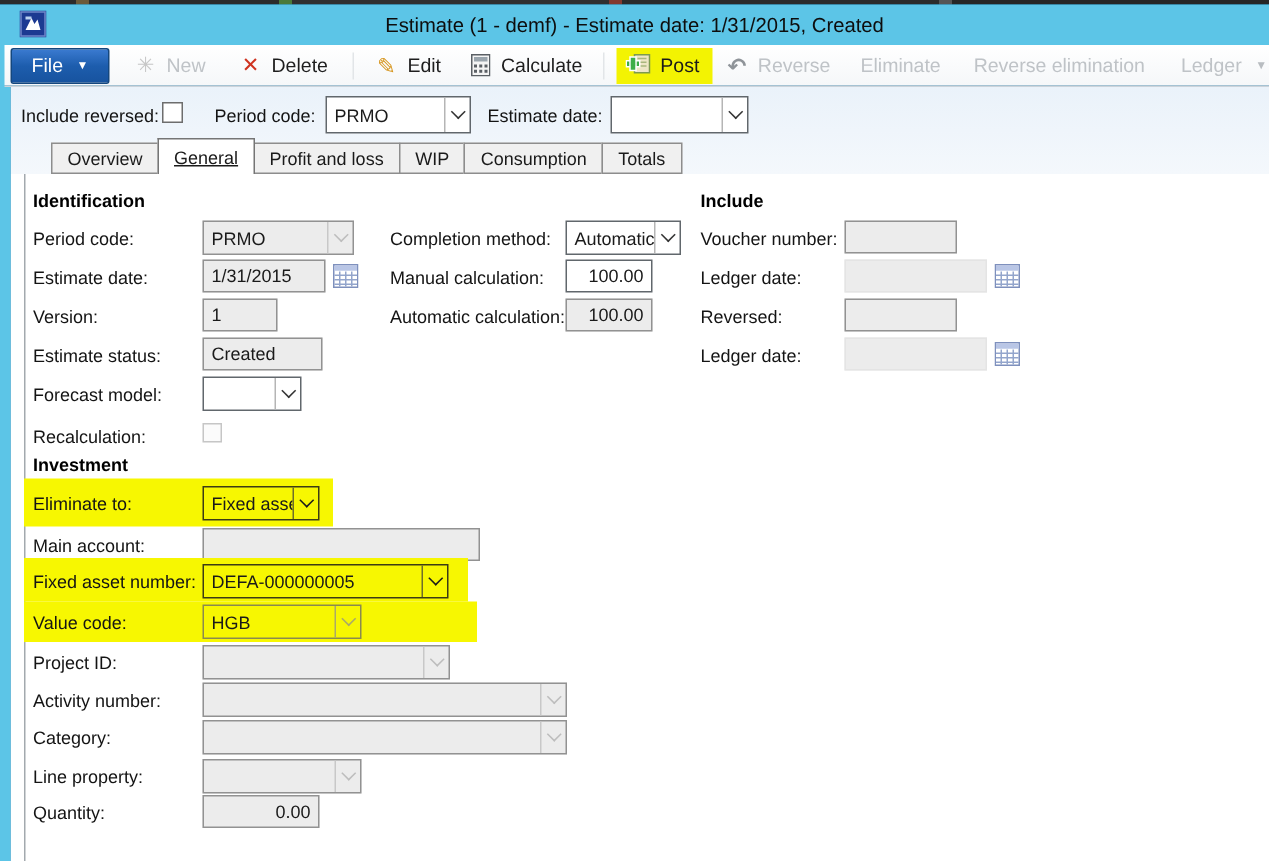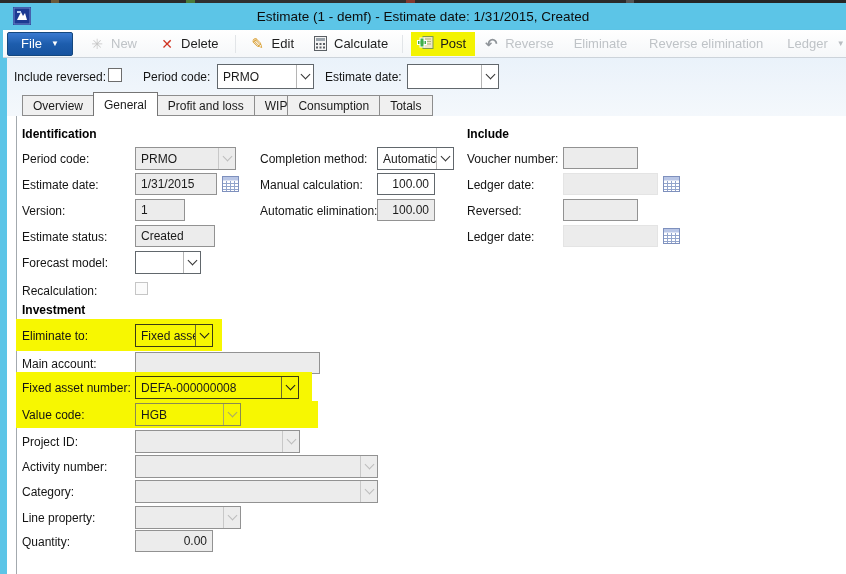--- a/index.html
+++ b/index.html
@@ -49,22 +49,22 @@
   .combo.dis{background:#ececec;border:1px solid #929292;}
   .combo.dis .a{border-left:1px solid #c8c8c8;color:#bdbdbd;}
   .combo.hl{background:#f7f701;border:1px solid #3c3c14;}
   .combo.hl .a{border-left:1px solid #6e6e2a;color:#1c1c1c;}
   .combo.hl-dis{background:#f7f701;border:1px solid #8a8a50;}
   .combo.hl-dis .a{border-left:1px solid #a9a96a;color:#a9a96a;}
   .hlband{position:absolute;background:#f7f701;}
   .tabs{position:absolute;left:18px;top:92px;height:24px;display:flex;align-items:flex-end;font-size:12px;}
   .tab{height:21px;background:#f0f0f0;border:1px solid #8d8d8d;display:flex;align-items:center;
     padding:0 10px;margin-left:-1px;cursor:pointer;white-space:nowrap;}
-  .tab:first-child{margin-left:4px;}
-  .tab.sel{height:24px;background:#fff;border:1px solid #757575;border-bottom:none;z-index:2;}
+  .tab:first-child{margin-left:16px;}
+  .tab.sel{height:24px;background:#fff;border:1px solid #757575;border-bottom:none;z-index:2;text-decoration:underline;}
   .content{position:absolute;left:7px;top:116px;width:839px;height:458px;background:#fff;}
   .page-edge{position:absolute;left:16px;top:116px;width:1px;height:458px;background:#a3a9ae;}
   .cal{position:absolute;width:17px;height:16px;}
 </style>
 </head>
 <body>
 
 <div class="screen">
   <div class="top-strip"></div>
 
@@ -167,21 +167,21 @@
       </span>
   </div>
 
   <div class="content"></div>
   <div class="page-edge"></div>
 
   <div class="tabs">
     <div class="tab">Overview</div>
     <div class="tab sel">General</div>
     <div class="tab">Profit and loss</div>
-    <div class="tab" style="padding-right:0">WIP</div>
+    <div class="tab" style="padding-right:10px">WIP</div>
     <div class="tab">Consumption</div>
     <div class="tab">Totals</div>
   </div>
 
   <div class="hdr" style="left:22px;top:127px">Identification</div>
 
   <div class="lbl" style="left:22px;top:152px">Period code:</div>
   <div class="combo dis" style="left:135px;top:147px;width:101px">
     <span class="v">PRMO</span>
     <span class="a">
@@ -233,21 +233,21 @@
         <i class="chev"></i>
       </span>
   </div>
 
   <div class="lbl" style="left:22px;top:357px">Main account:</div>
   <div class="fld dis" style="left:135px;top:352px;width:185px"></div>
 
   <div class="hlband" style="left:16px;top:372px;width:296px;height:29px"></div>
   <div class="lbl" style="left:22px;top:381px">Fixed asset number:</div>
   <div class="combo hl" style="left:135px;top:376px;width:164px">
-    <span class="v">DEFA-000000008</span>
+    <span class="v">DEFA-000000005</span>
     <span class="a">
         <i class="chev"></i>
       </span>
   </div>
 
   <div class="hlband" style="left:16px;top:401px;width:302px;height:27px"></div>
   <div class="lbl" style="left:22px;top:408px">Value code:</div>
   <div class="combo hl-dis" style="left:135px;top:403px;width:106px">
     <span class="v">HGB</span>
     <span class="a">
@@ -295,21 +295,21 @@
   <div class="combo ena" style="left:377px;top:147px;width:77px">
     <span class="v">Automatic</span>
     <span class="a">
         <i class="chev"></i>
       </span>
   </div>
 
   <div class="lbl" style="left:260px;top:178px">Manual calculation:</div>
   <div class="fld ena num" style="left:377px;top:173px;width:58px">100.00</div>
 
-  <div class="lbl" style="left:260px;top:204px">Automatic elimination:</div>
+  <div class="lbl" style="left:260px;top:204px">Automatic calculation:</div>
   <div class="fld dis num" style="left:377px;top:199px;width:58px">100.00</div>
 
   <div class="hdr" style="left:467px;top:127px">Include</div>
 
   <div class="lbl" style="left:467px;top:152px">Voucher number:</div>
   <div class="fld dis" style="left:563px;top:147px;width:75px"></div>
 
   <div class="lbl" style="left:467px;top:178px">Ledger date:</div>
   <div class="fld flat" style="left:563px;top:173px;width:95px"></div>
   <span class="cal" style="left:663px;top:176px">

